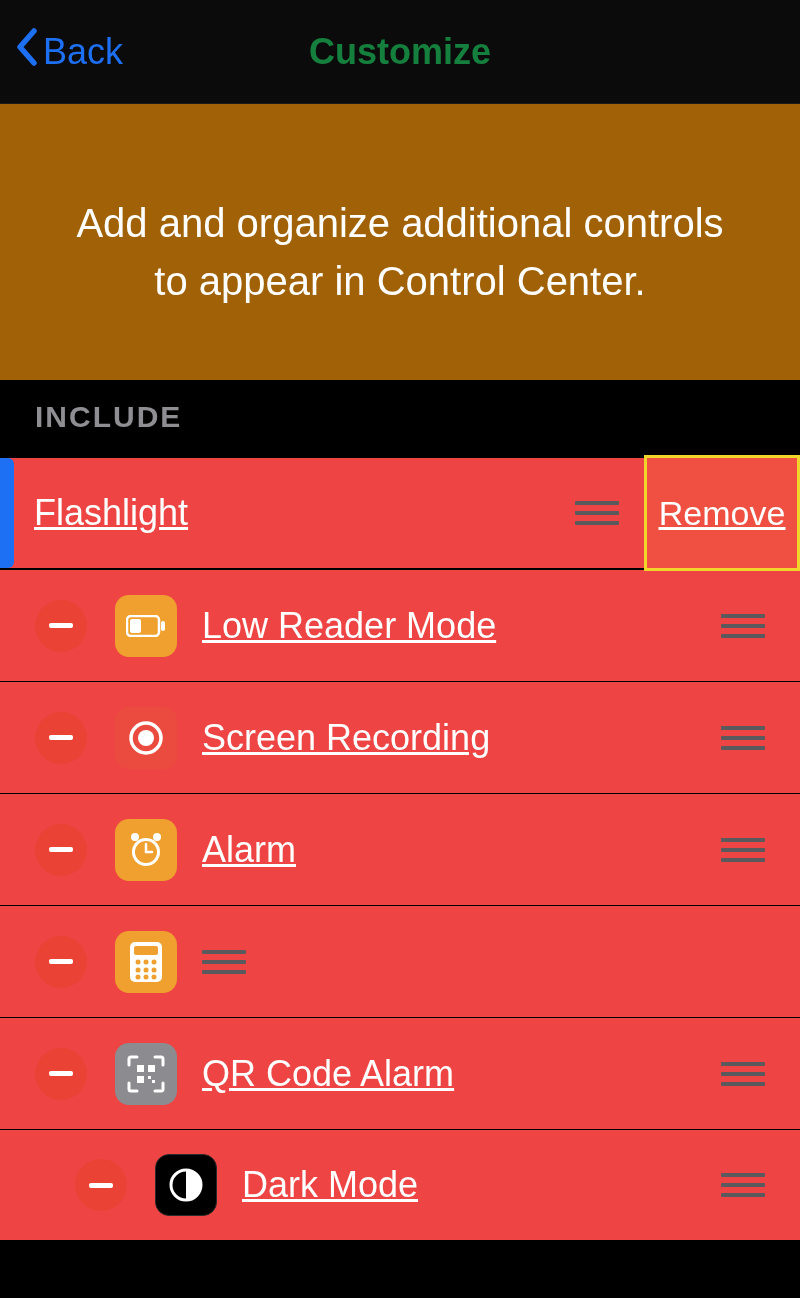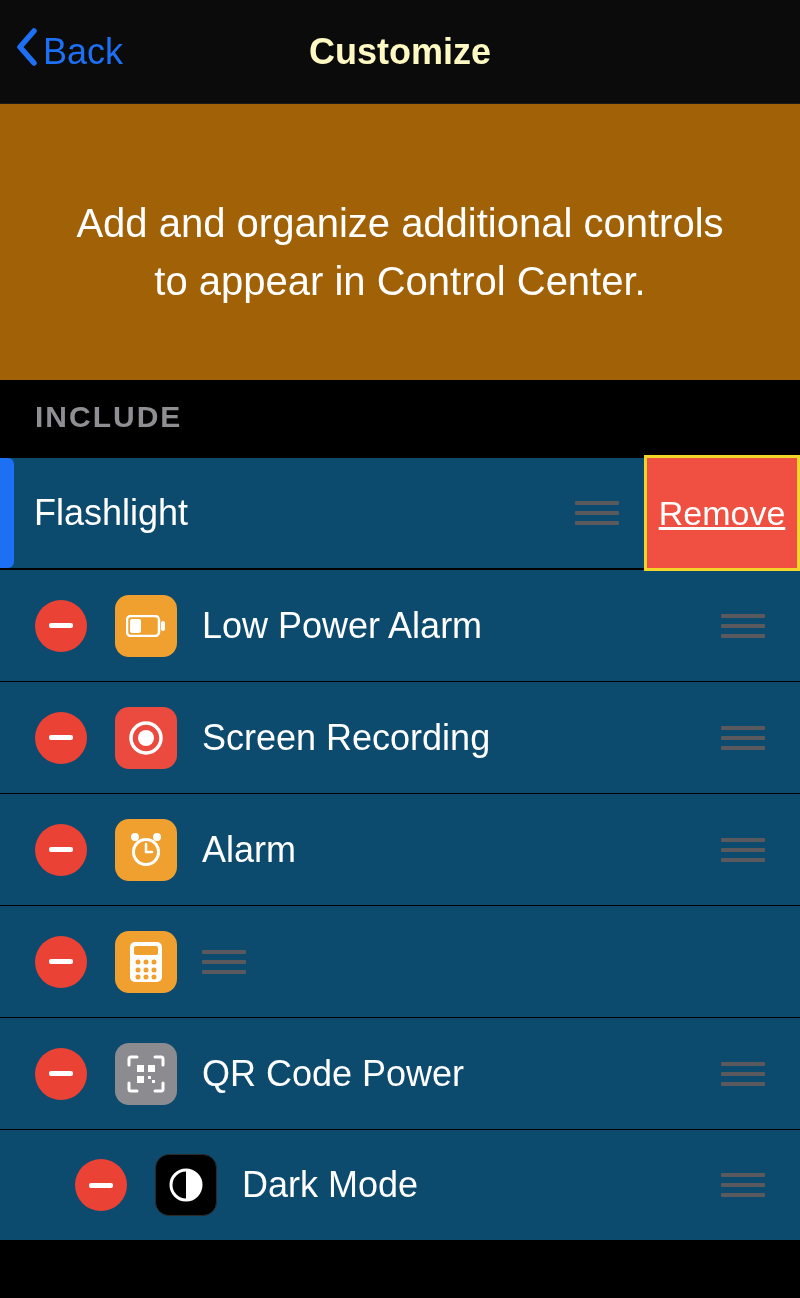--- a/index.html
+++ b/index.html
@@ -37,21 +37,21 @@
       display: inline-block;
       margin-right: 6px;
     }
     .back-label {
     }
     .title {
       flex: 1;
       text-align: center;
       font-size: 36px;
       font-weight: 700;
-      color: #fef9c3;
+      color: #15803d;
     }
     .description-block {
       padding: 90px 60px 70px 60px;
       text-align: center;
       background: #a16207;
     }
     .description-text {
       font-size: 40px;
       line-height: 1.45;
       color: #fff;
@@ -59,21 +59,22 @@
     }
     .section-header {
       padding: 20px 35px 24px 35px;
       color: #8e8e93;
       font-size: 30px;
       font-weight: 700;
       letter-spacing: 2px;
       background: #000;
     }
     .list {
-      background: #0c4a6e;
+      background: #ef4444;
+      text-decoration: underline;
     }
     .list-row {
       display: flex;
       align-items: center;
       height: 112px;
       border-bottom: 1px solid #000;
       position: relative;
     }
     .list-row.swiped {
       border-bottom: 2px solid #000;
@@ -203,21 +204,21 @@
     <div class="delete-circle">
         <div class="minus"></div>
       </div>
     <div class="app-icon icon-orange">
       <svg width="40" height="22" viewBox="0 0 40 22">
           <rect x="1" y="1" width="32" height="20" rx="4" fill="none" stroke="#fff" stroke-width="2.5"></rect>
           <rect x="4" y="4" width="11" height="14" rx="2" fill="#fff"></rect>
           <rect x="35" y="6" width="4" height="10" rx="2" fill="#fff"></rect>
         </svg>
     </div>
-    <div class="row-label">Low Power Alarm</div>
+    <div class="row-label">Low Reader Mode</div>
     <div class="drag-handle">
       <div class="line"></div>
         <div class="line"></div>
         <div class="line"></div>
     </div>
   </div>
 
   <div class="list-row">
     <div class="delete-circle">
         <div class="minus"></div>
@@ -291,21 +292,21 @@
     <div class="app-icon icon-gray">
       <svg width="42" height="42" viewBox="0 0 42 42">
         <path d="M4 12 V6 Q4 4 6 4 H12 M30 4 H36 Q38 4 38 6 V12 M38 30 V36 Q38 38 36 38 H30 M12 38 H6 Q4 38 4 36 V30" stroke="#fff" stroke-width="3" fill="none" stroke-linecap="round"></path>
         <rect x="12" y="12" width="7" height="7" fill="#fff"></rect>
           <rect x="23" y="12" width="7" height="7" fill="#fff"></rect>
           <rect x="12" y="23" width="7" height="7" fill="#fff"></rect>
           <rect x="23" y="23" width="3" height="3" fill="#fff"></rect>
           <rect x="27" y="27" width="3" height="3" fill="#fff"></rect>
       </svg>
     </div>
-    <div class="row-label">QR Code Power</div>
+    <div class="row-label">QR Code Alarm</div>
     <div class="drag-handle">
       <div class="line"></div>
         <div class="line"></div>
         <div class="line"></div>
     </div>
   </div>
 
   <div class="list-row">
     <div class="delete-circle">
         <div class="minus"></div>

